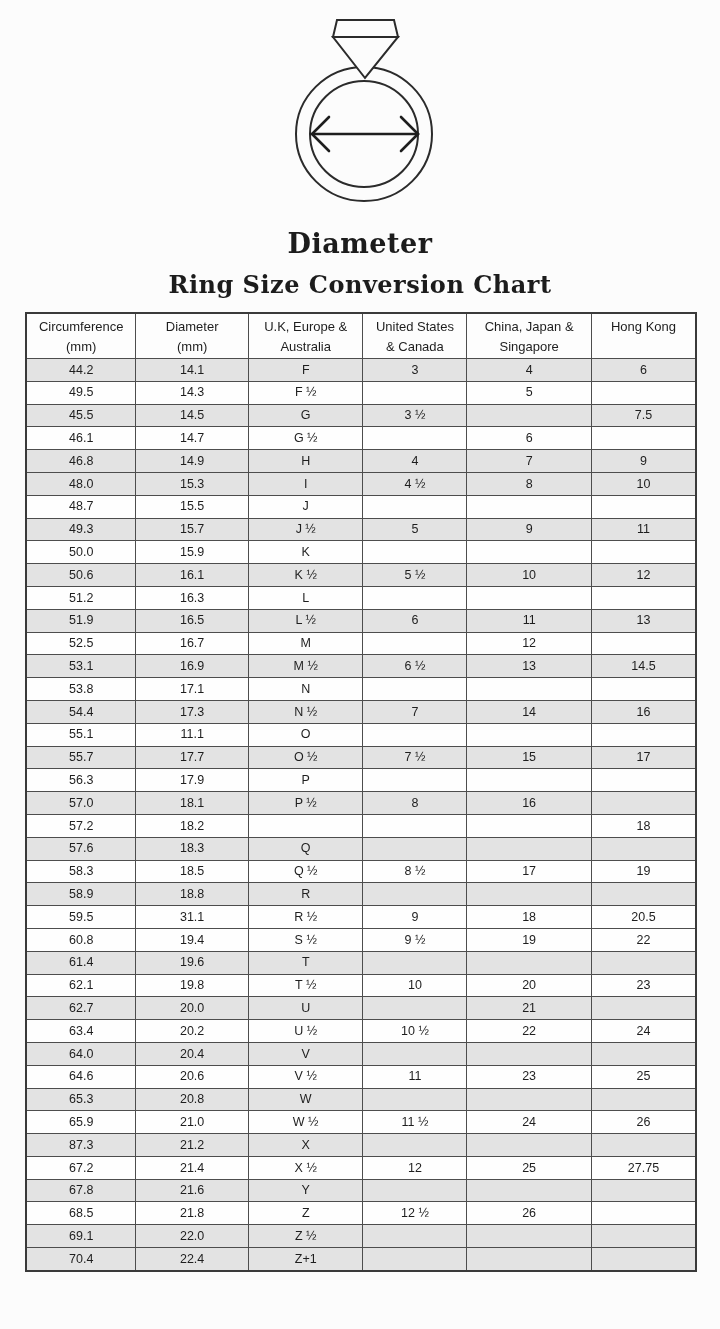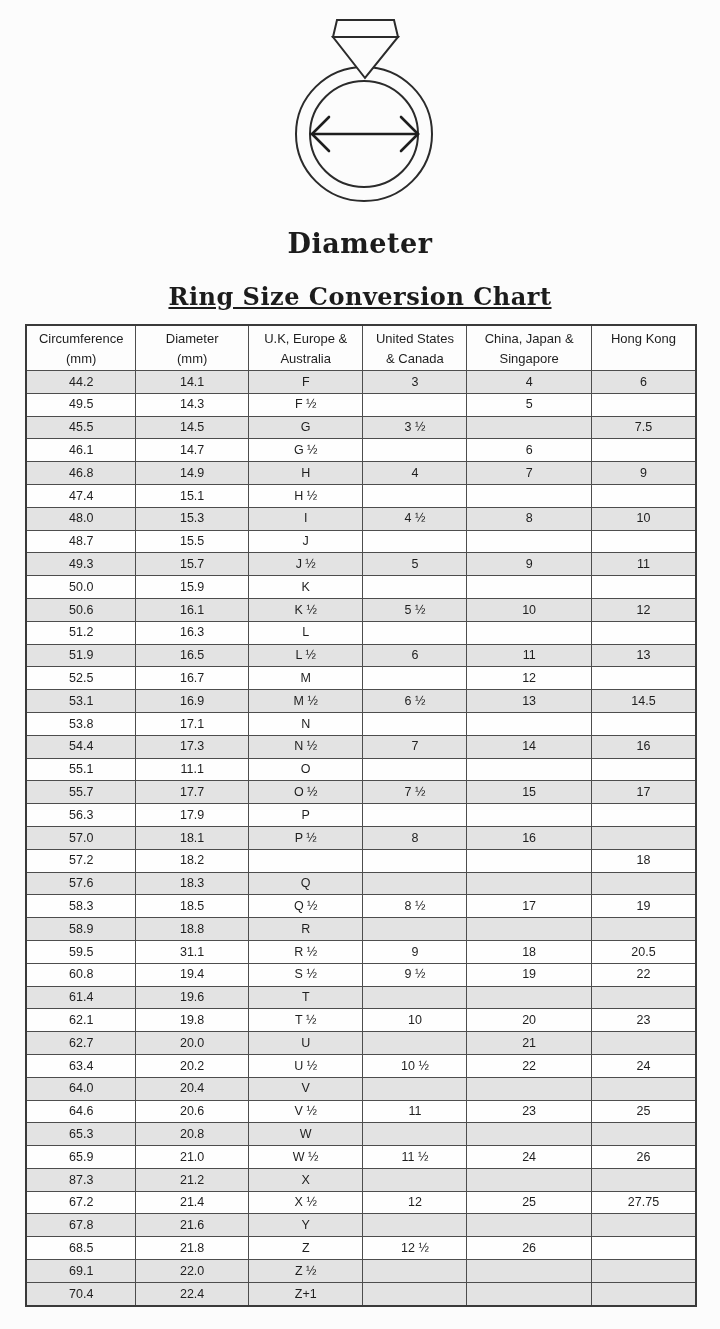--- a/index.html
+++ b/index.html
@@ -27,23 +27,22 @@
     text-align: center;
     margin-top: 10px;
     color: #1c1c1c;
   }
   .chart-title {
     font-family: "DejaVu Serif", serif;
     font-weight: bold;
     font-size: 24px;
     letter-spacing: 0.5px;
     text-align: center;
-    margin-top: 23px;
+    margin-top: 11px;
     color: #1c1c1c;
-    text-decoration: underline;
   }
   table.ring-table {
     border-collapse: collapse;
     table-layout: fixed;
     width: 672px;
     margin: 13px 23px 0 25px;
     border: 2px solid #3a3a3a;
   }
   .ring-table col.c1 { width: 16.4%; }
   .ring-table col.c2 { width: 16.8%; }
@@ -173,28 +172,20 @@
         <td></td>
       </tr>
       <tr class="shaded">
         <td>46.8</td>
         <td>14.9</td>
         <td>H</td>
         <td>4</td>
         <td>7</td>
         <td>9</td>
       </tr>
-      <tr>
-        <td>47.4</td>
-        <td>15.1</td>
-        <td>H ½</td>
-        <td></td>
-        <td></td>
-        <td></td>
-      </tr>
       <tr class="shaded">
         <td>48.0</td>
         <td>15.3</td>
         <td>I</td>
         <td>4 ½</td>
         <td>8</td>
         <td>10</td>
       </tr>
       <tr>
         <td>48.7</td>

